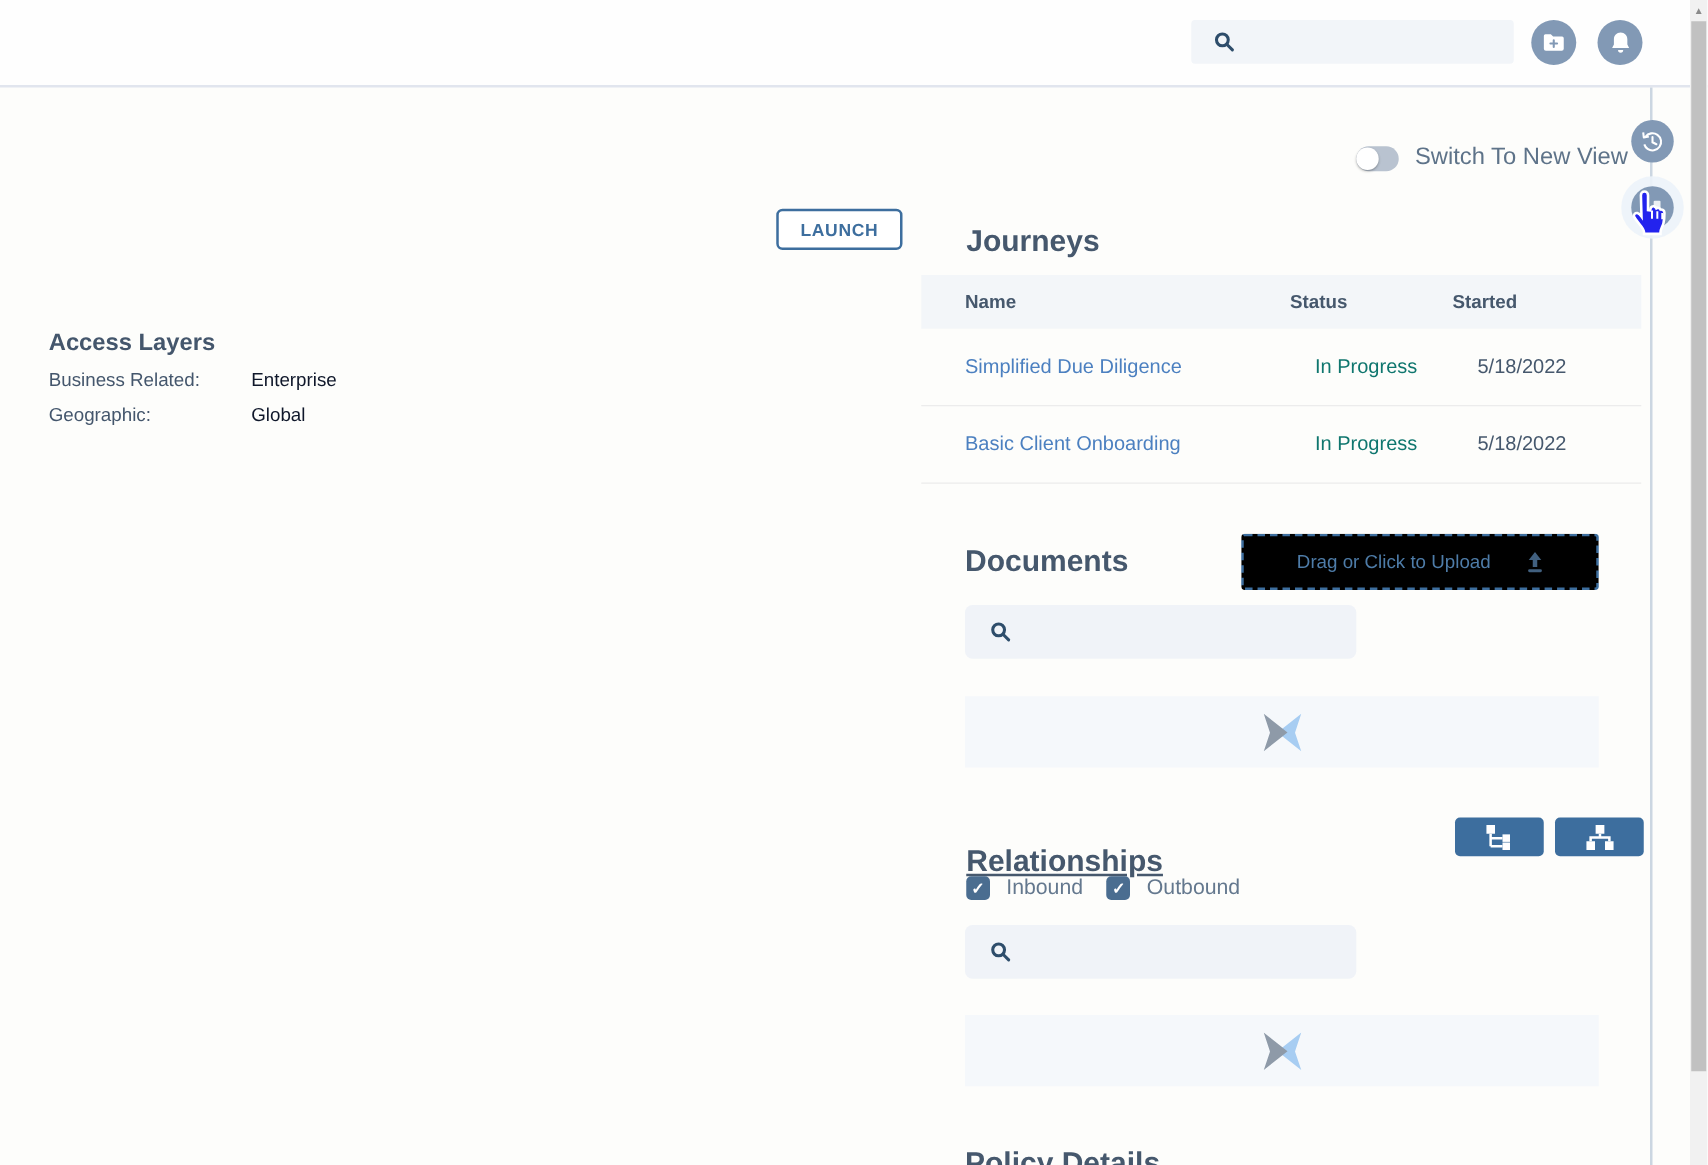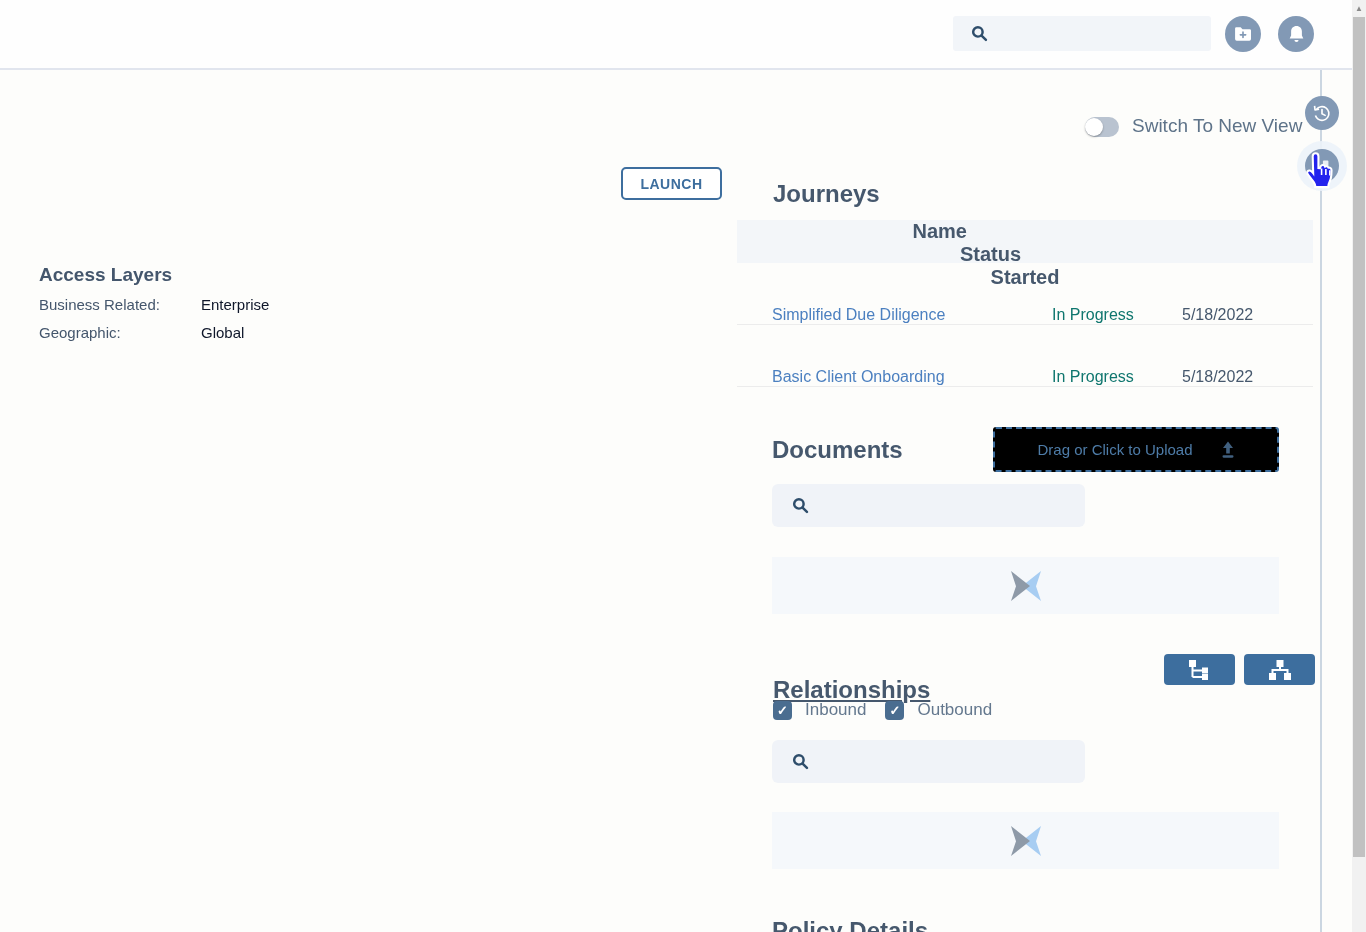--- a/index.html
+++ b/index.html
@@ -63,22 +63,22 @@
   
   .access { position:absolute; left:39px; top:264px; }
   .access h2 { font-size:19px; font-weight:bold; color:#44566c; margin-bottom:10px; }
   .access-row { display:flex; font-size:15px; margin-bottom:11px; }
   .access-row .lbl { width:162px; color:#44566c; }
   .access-row .val { color:#0f172a; }
 
   
   .journeys-table { position:absolute; left:737px; top:220px; width:576px; }
   .jt-header { height:43px; background:#f3f6f9; display:flex; align-items:center;
-            font-size:20px; font-weight:bold; color:#46586d;flex-direction:column; }
-  .jt-row { height:62px; display:flex; align-items:flex-end; font-size:16px;
+            font-size:15px; font-weight:bold; color:#46586d; }
+  .jt-row { height:62px; display:flex; align-items:center; font-size:16px;
             border-bottom:1px solid #ececec; }
   .col-name    { width:295px; padding-left:35px; }
   .col-status  { width:130px; }
   .col-started { flex:1; }
   .journey-link { color:#4c80c0; cursor:pointer; text-decoration:none; }
   .status-txt { color:#0f766e;margin-left:20px; }
   .date-txt   { color:#46586d; }
 
   
   .upload-btn { position:absolute; left:993px; top:427px; width:286px; height:45px;

